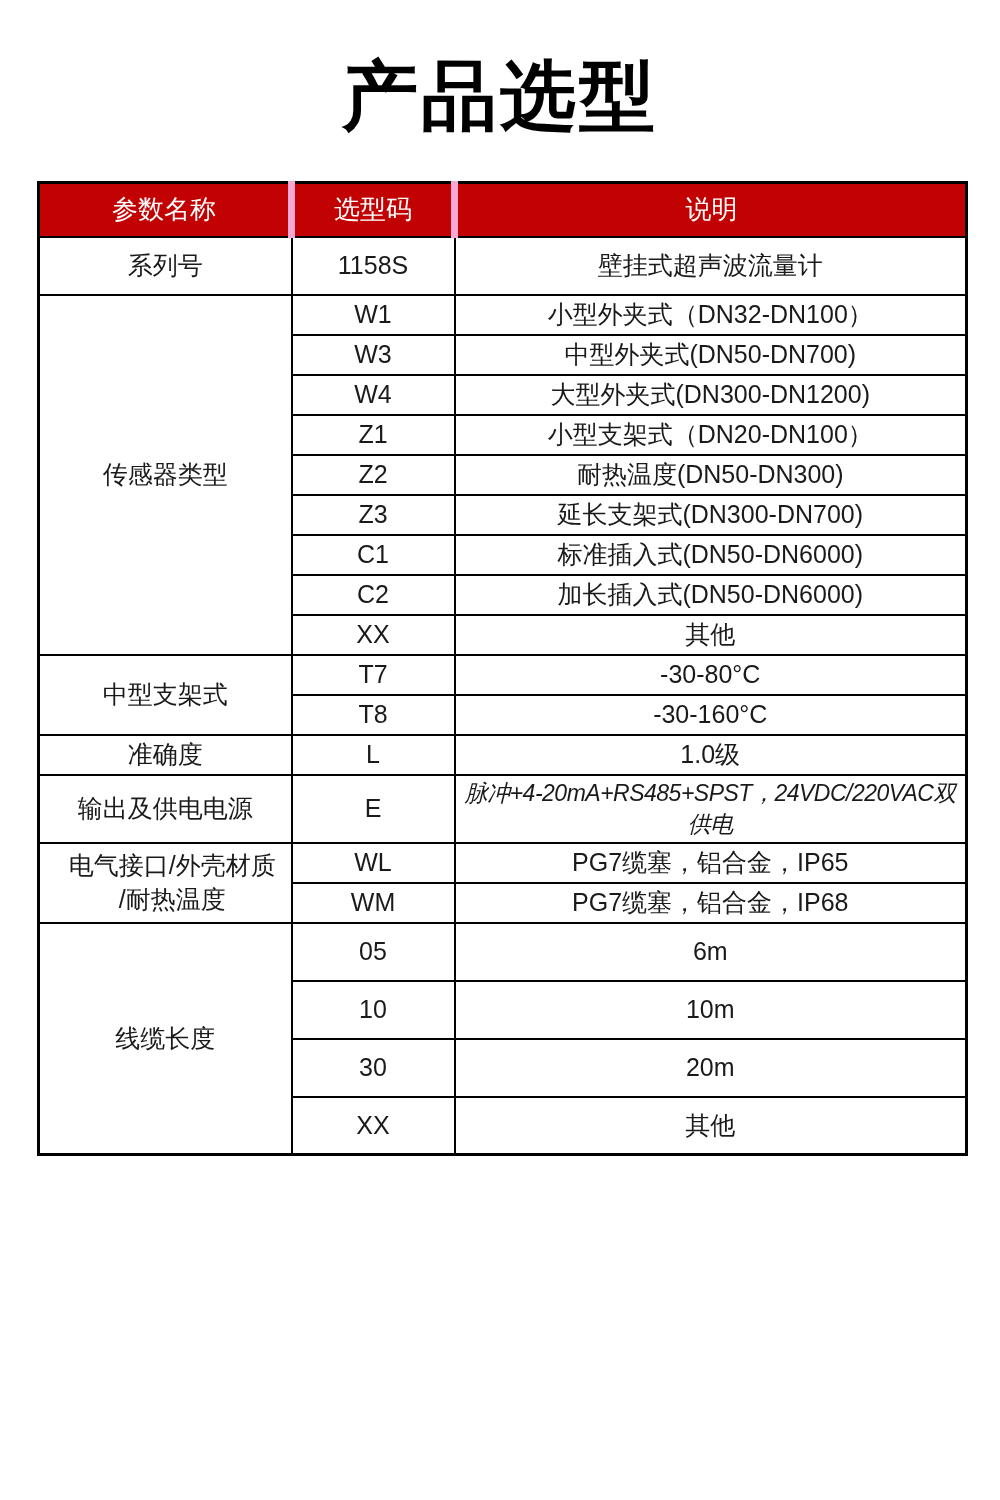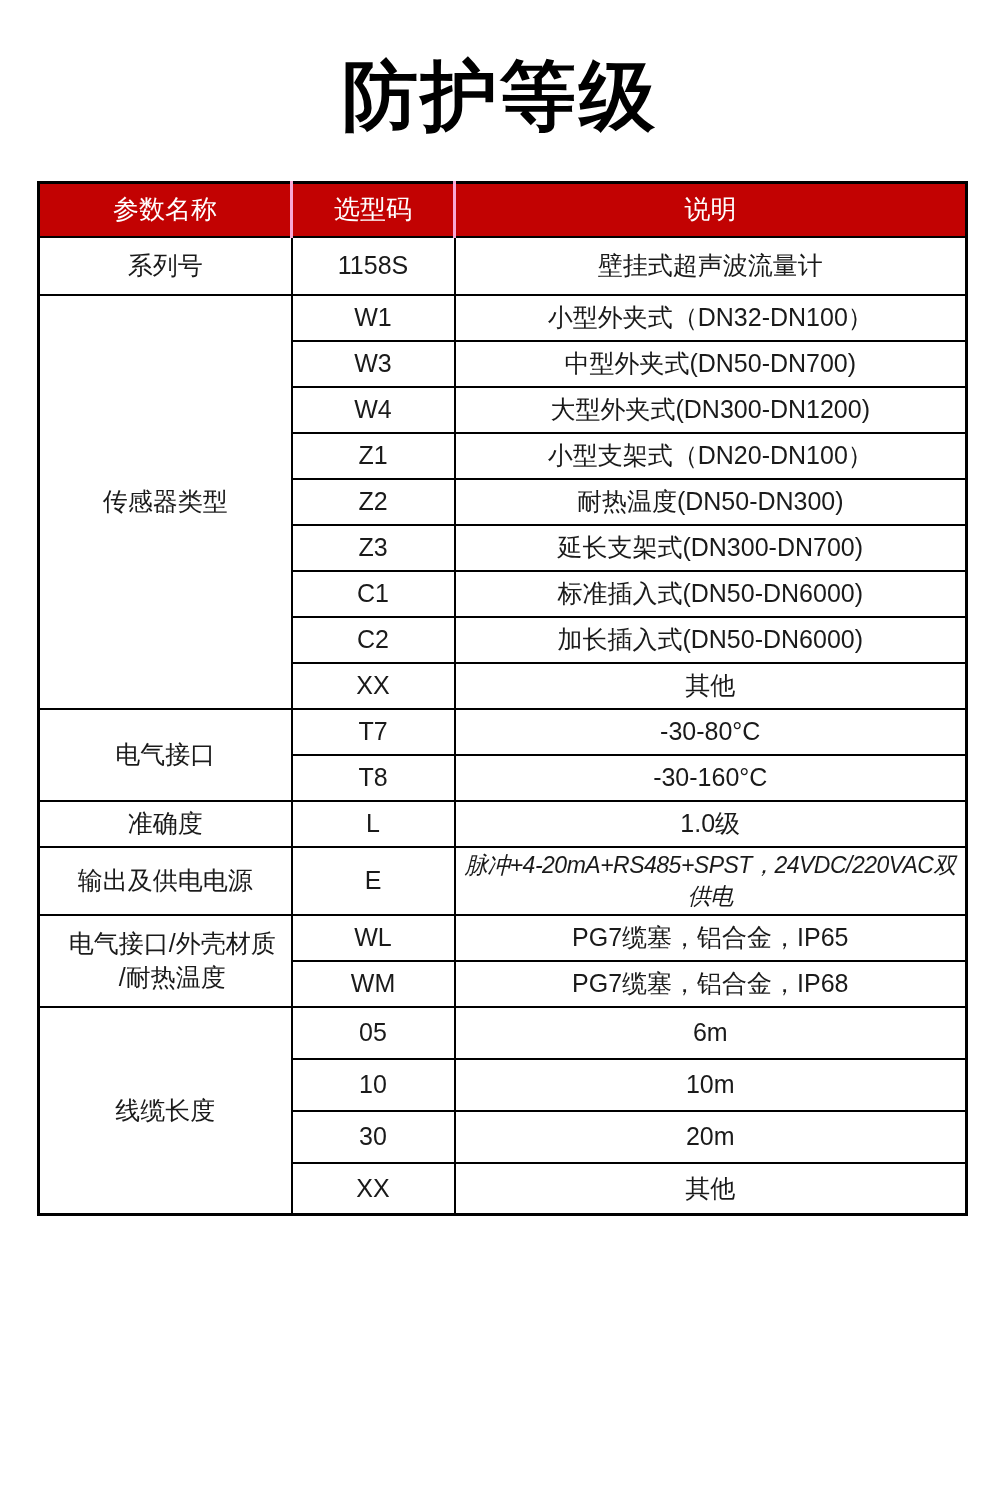--- a/index.html
+++ b/index.html
@@ -45,46 +45,46 @@
   col.c-param { width: 253px; }
   col.c-code  { width: 163px; }
   col.c-desc  { width: 512px; }
   th, td {
     border: 2px solid var(--border);
     text-align: center;
     vertical-align: middle;
     padding: 2px 4px;
     font-size: 25px;
     font-weight: 400;
-    height: 46px;
+    height: 40px;
     color: var(--text);
     background: #ffffff;
   }
   thead th {
     background: var(--header-bg);
     color: var(--header-text);
     height: 54px;
     font-size: 26px;
     border-bottom: 2px solid var(--border);
   }
   thead th.sep {
-    border-right: 3px solid #f9a8d4;
+    border-right: 7px solid #f9a8d4;
   }
   tr.row-series td { height: 58px; text-align: center; }
-  tr.row-cable td { height: 52px; }
+  tr.row-cable td { height: 58px; }
   td.desc-small { font-size: 23px; letter-spacing: -0.5px; font-style: italic; }
   td.param-multiline { line-height: 1.35; padding-left: 18px; }
   td.param-multiline span { display: block; }
 </style>
 </head>
 <body>
 
 <div class="page">
 
-  <h1 class="page-title">防护等级</h1>
+  <h1 class="page-title">产品选型</h1>
 
   <div class="table-wrap">
     <table class="sel-table">
       <colgroup>
         <col class="c-param">
           <col class="c-code">
           <col class="c-desc">
       </colgroup>
       <thead>
         <tr>
@@ -132,21 +132,21 @@
         <tr>
           <td>C2</td>
           <td>加长插入式(DN50-DN6000)</td>
         </tr>
         <tr>
           <td>XX</td>
           <td>其他</td>
         </tr>
 
         <tr>
-          <td rowspan="2">电气接口</td>
+          <td rowspan="2">中型支架式</td>
           <td>T7</td>
           <td>-30-80°C</td>
         </tr>
         <tr>
           <td>T8</td>
           <td>-30-160°C</td>
         </tr>
 
         <tr>
           <td>准确度</td>

